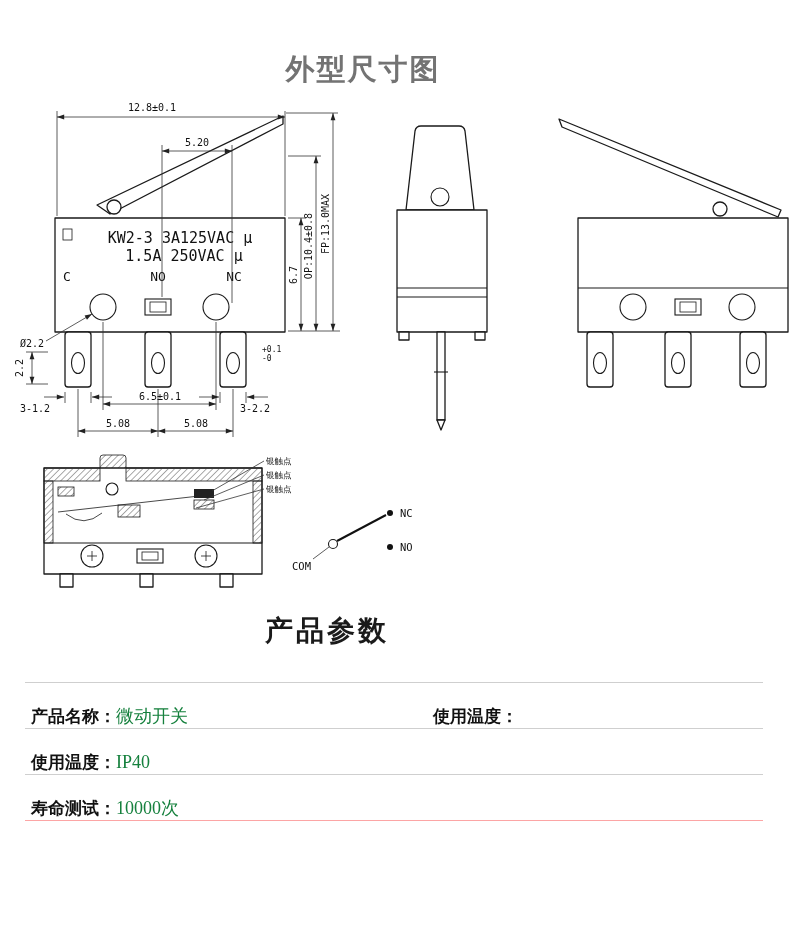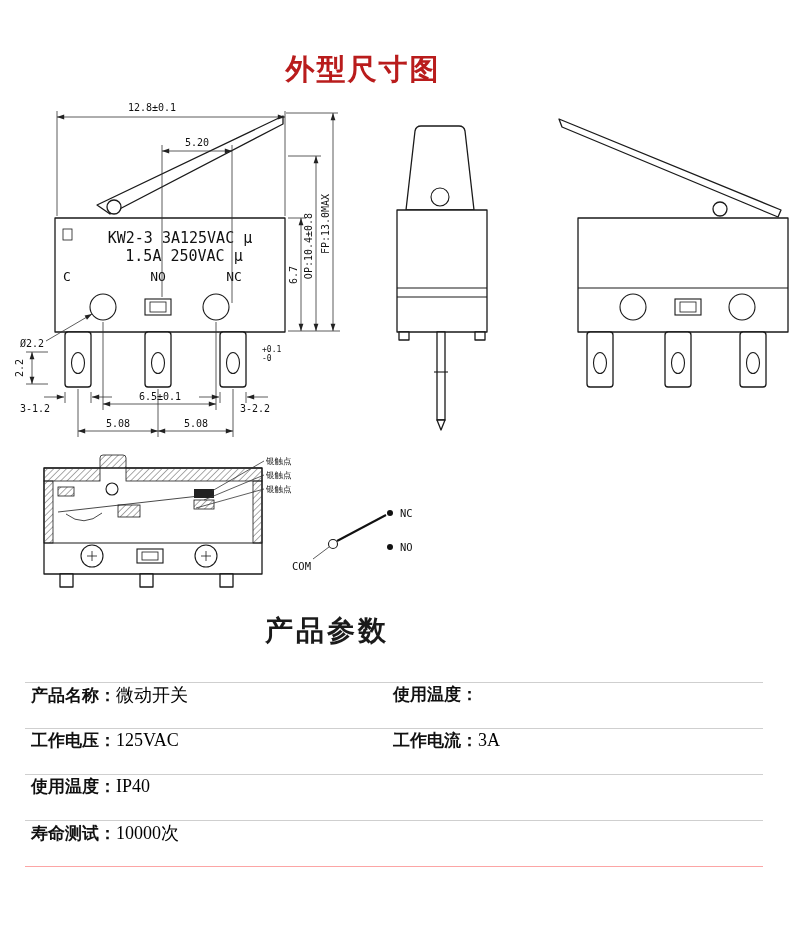--- a/index.html
+++ b/index.html
@@ -1,39 +1,39 @@
 <!DOCTYPE html>
 <html><head>
 <meta charset="utf-8">
 <style>
   html,body{margin:0;padding:0;background:#fff;}
   .page{position:relative;width:790px;height:945px;background:#fff;overflow:hidden;font-family:"Liberation Sans",sans-serif;}
-  .title1{position:absolute;top:50px;left:0;width:726px;text-align:center;font:bold 29px "Liberation Sans",sans-serif;color:#b91c1c;letter-spacing:2px;}
+  .title1{position:absolute;top:50px;left:0;width:726px;text-align:center;font:bold 29px "Liberation Sans",sans-serif;color:#737373;letter-spacing:2px;}
   .title2{position:absolute;top:612px;left:0;width:654px;text-align:center;font:bold 28px "Liberation Sans",sans-serif;color:#1a1a1a;letter-spacing:3px;}
   .drawing{position:absolute;top:90px;left:0;}
   
   .outline{fill:#fff;stroke:#1a1a1a;stroke-width:1.3;stroke-linejoin:round;}
   .detail{fill:none;stroke:#1a1a1a;stroke-width:1.1;}
   .thin{fill:none;stroke:#1a1a1a;stroke-width:0.8;}
   .dim{fill:none;stroke:#333;stroke-width:0.8;}
   .dimtext{font:10px "DejaVu Sans Mono",monospace;fill:#111;}
   .dimtext.small{font-size:8px;}
   .marktext{font:15px "DejaVu Sans Mono",monospace;fill:#111;}
   .termtext{font:13px "DejaVu Sans Mono",monospace;fill:#111;}
   .tinytext{font:8.5px "Liberation Sans",sans-serif;fill:#111;}
   .circtext{font:10.5px "DejaVu Sans Mono",monospace;fill:#111;}
   .hatchblk{fill:url(#hatch);stroke:#1a1a1a;stroke-width:0.8;}
   
   .params-table{position:absolute;left:25px;top:682px;width:738px;}
-  .param-row{display:flex;align-items:flex-start;height:45px;border-top:1px solid #cfcfcf;}
+  .param-row{display:flex;align-items:flex-end;height:45px;border-top:1px solid #cfcfcf;gap:40px;}
   .param-row:last-child{border-bottom:1px solid #fca5a5;}
   .param-cell{display:flex;align-items:baseline;padding-left:6px;}
   .param-cell.left{width:356px;}
   .param-label{font:bold 17px "Liberation Sans",sans-serif;color:#111;white-space:pre;}
-  .param-value{font:18px "Liberation Serif",serif;color:#000000;white-space:pre;}
+  .param-value{font:18px "Liberation Serif",serif;color:#15803d;white-space:pre;}
 </style>
 </head>
 <body>
 
 <div class="page">
 
   <div class="title1">外型尺寸图</div>
 
   <svg class="drawing" width="790" height="520" viewBox="0 90 790 520" xmlns="http://www.w3.org/2000/svg">
     <defs>
@@ -228,30 +228,20 @@
       <div class="param-cell left">
         <span class="param-label">产品名称：</span>
         <span class="param-value">微动开关</span>
       </div>
       <div class="param-cell">
         <span class="param-label">使用温度：</span>
       </div>
     </div>
     <div class="param-row">
       <div class="param-cell left">
-        <span class="param-label">工作电压：</span>
-        <span class="param-value">125VAC</span>
-      </div>
-      <div class="param-cell">
-        <span class="param-label">工作电流：</span>
-        <span class="param-value">3A</span>
-      </div>
-    </div>
-    <div class="param-row">
-      <div class="param-cell left">
         <span class="param-label">使用温度：</span>
         <span class="param-value">IP40</span>
       </div>
     </div>
     <div class="param-row">
       <div class="param-cell left">
         <span class="param-label">寿命测试：</span>
         <span class="param-value">10000次</span>
       </div>
       <div class="param-cell"></div>

